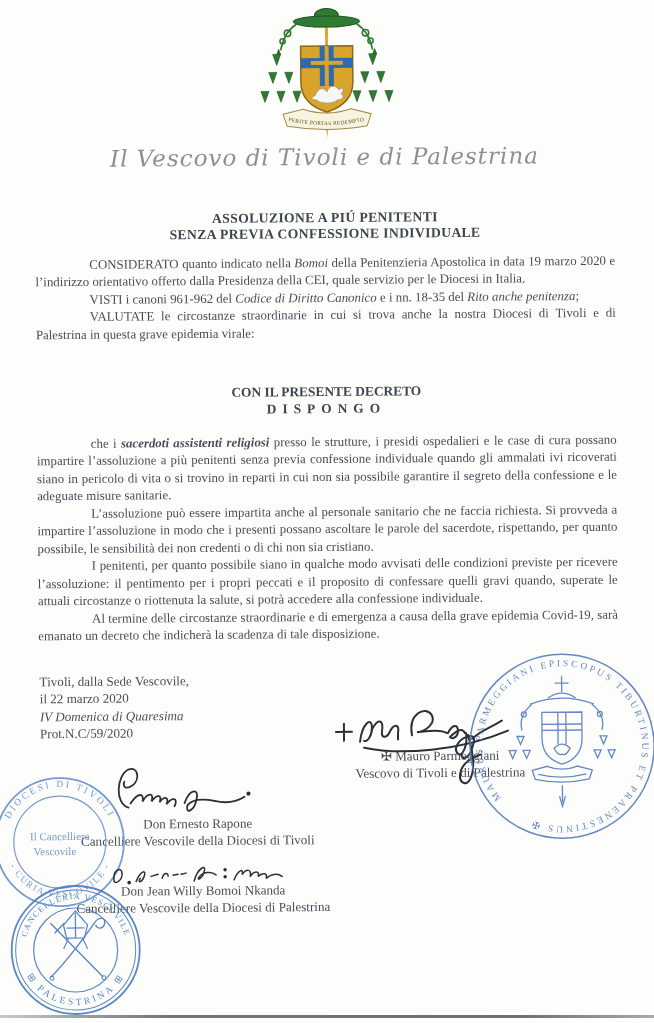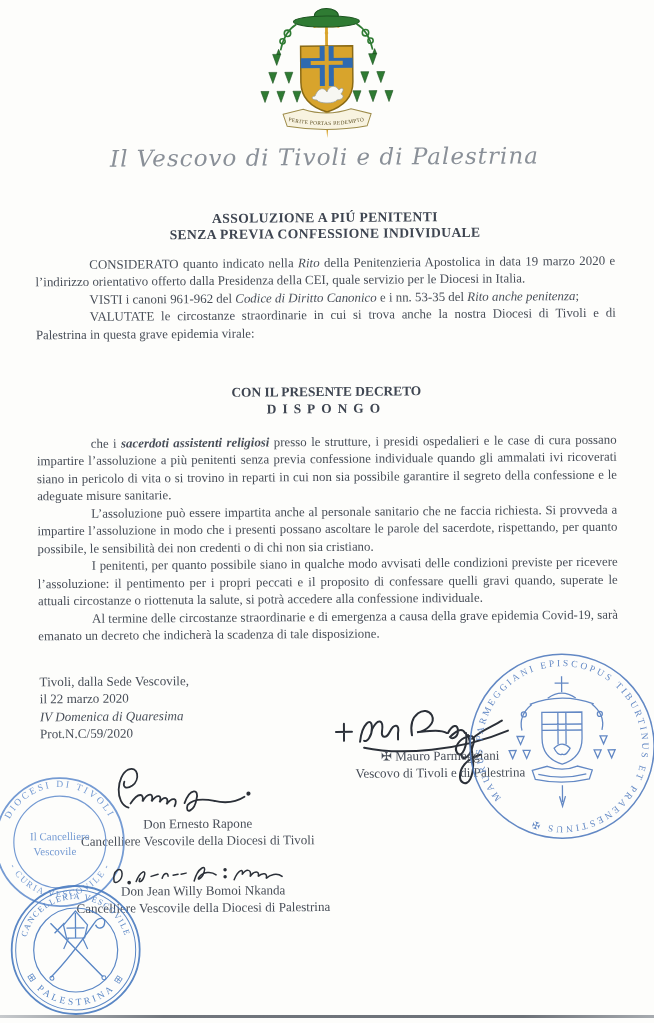--- a/index.html
+++ b/index.html
@@ -102,22 +102,22 @@
   </svg>
 
   <div class="abs script-line">Il Vescovo di Tivoli e di Palestrina</div>
 
   <div class="abs doc-title">
     <div>ASSOLUZIONE A PIÚ PENITENTI</div>
     <div>SENZA PREVIA CONFESSIONE INDIVIDUALE</div>
   </div>
 
   <div class="abs textblock preamble">
-    <p><span>CONSIDERATO quanto indicato nella </span><span class="it">Rito</span><span> della Penitenzieria Apostolica in data 19 marzo 2020 e l’indirizzo orientativo offerto dalla Presidenza della CEI, quale servizio per le Diocesi in Italia.</span></p>
-    <p><span>VISTI i canoni 961-962 del </span><span class="it">Codice di Diritto Canonico</span><span> e i nn. 53-35 del </span><span class="it">Rito anche penitenza</span><span>;</span></p>
+    <p><span>CONSIDERATO quanto indicato nella </span><span class="it">Bomoi</span><span> della Penitenzieria Apostolica in data 19 marzo 2020 e l’indirizzo orientativo offerto dalla Presidenza della CEI, quale servizio per le Diocesi in Italia.</span></p>
+    <p><span>VISTI i canoni 961-962 del </span><span class="it">Codice di Diritto Canonico</span><span> e i nn. 18-35 del </span><span class="it">Rito anche penitenza</span><span>;</span></p>
     <p><span>VALUTATE le circostanze straordinarie in cui si trova anche la nostra Diocesi di Tivoli e di Palestrina in questa grave epidemia virale:</span></p>
   </div>
 
   <div class="abs decree-head">
     <div>CON IL PRESENTE DECRETO</div>
     <div class="dispongo">DISPONGO</div>
   </div>
 
   <div class="abs textblock bodytext">
     <p><span>che i </span><span class="bi">sacerdoti assistenti religiosi</span><span> presso le strutture, i presidi ospedalieri e le case di cura possano impartire l’assoluzione a più penitenti senza previa confessione individuale quando gli ammalati ivi ricoverati siano in pericolo di vita o si trovino in reparti in cui non sia possibile garantire il segreto della confessione e le adeguate misure sanitarie.</span></p>

